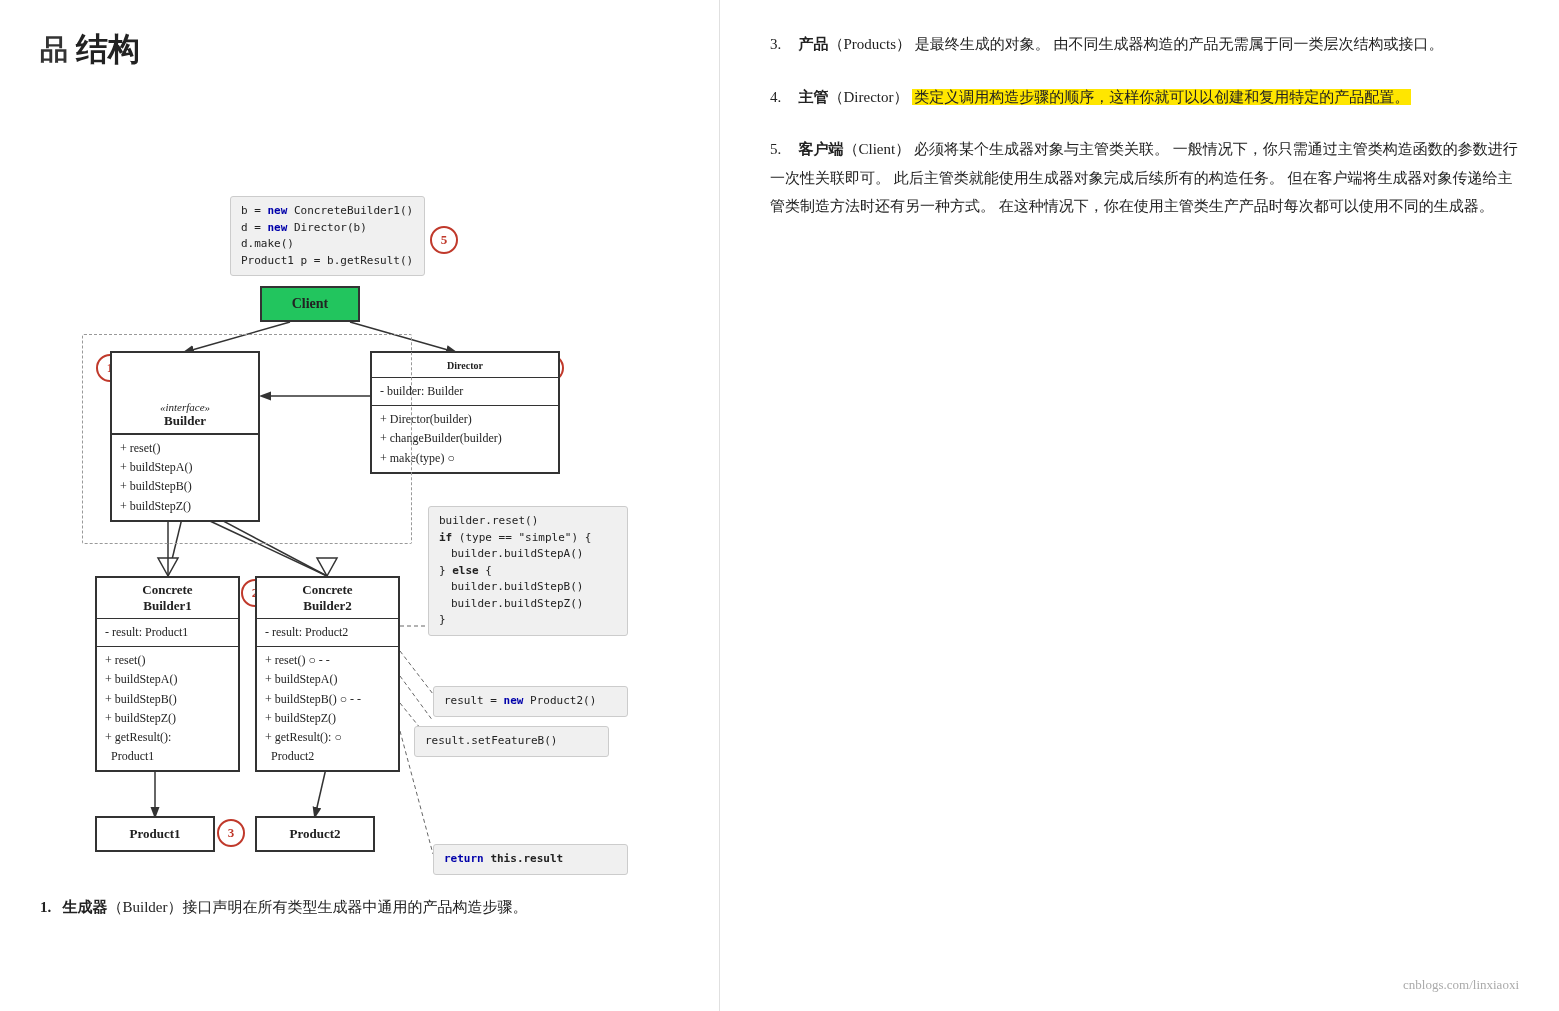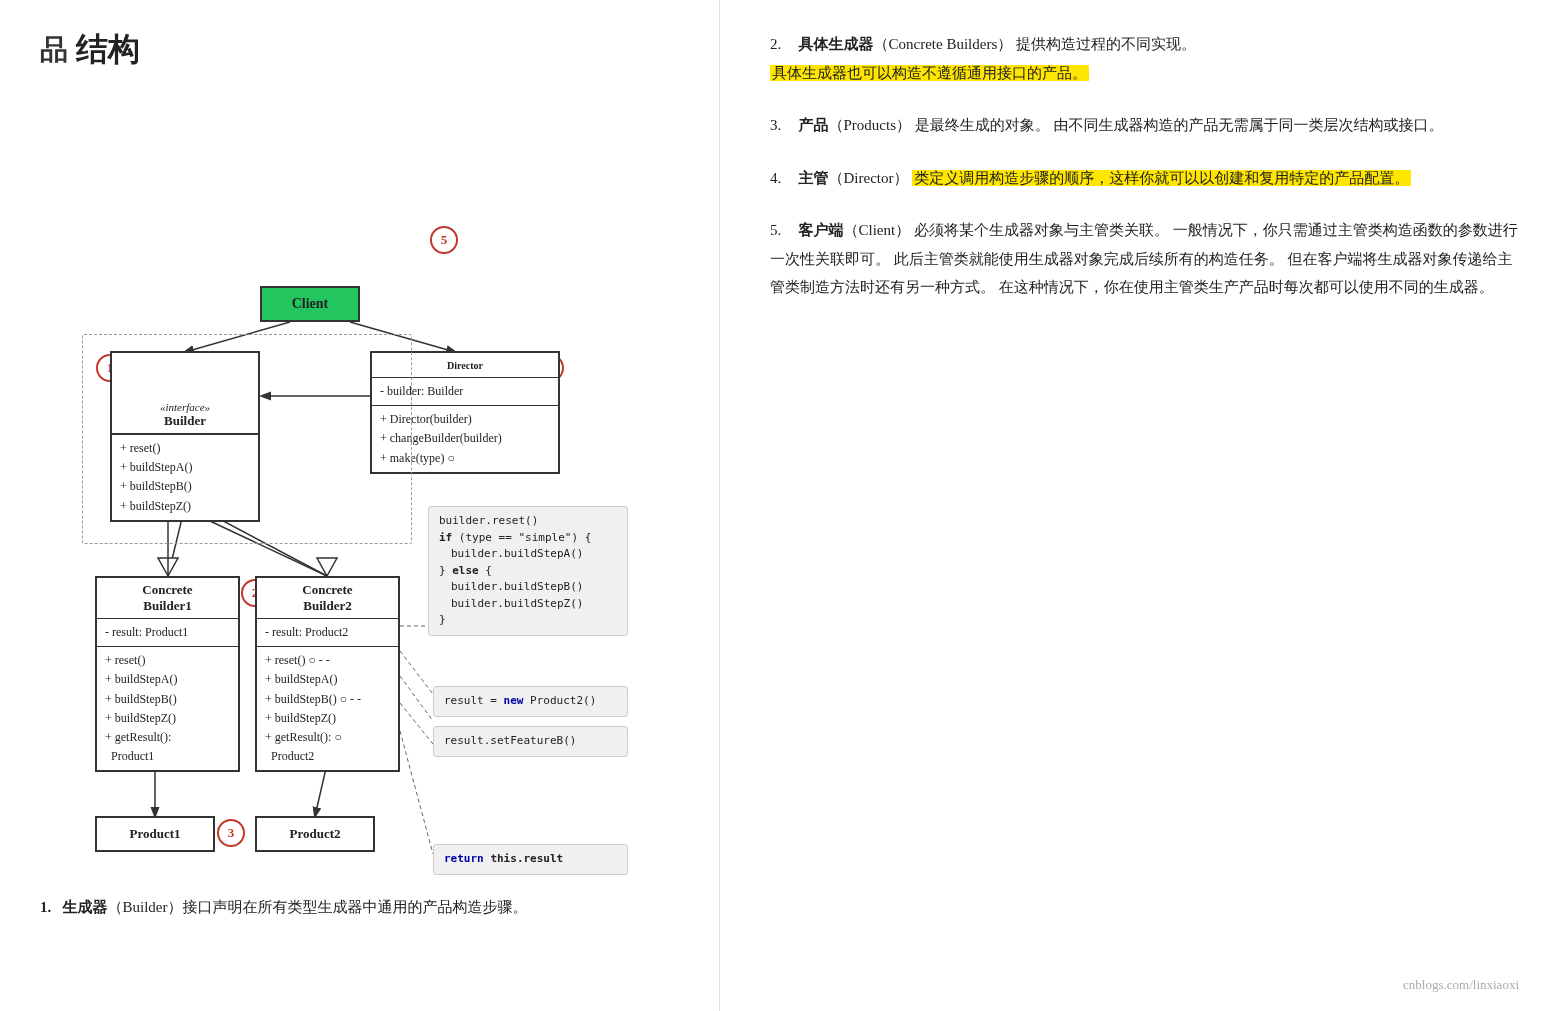--- a/index.html
+++ b/index.html
@@ -288,20 +288,26 @@
           <path d="M0,0 L8,3 L0,6" fill="none" stroke="#333" stroke-width="1"></path>
         </marker>
       </defs>
 
       <line x1="128" y1="480" x2="128" y2="418" stroke="#333" stroke-width="1.5"></line>
       <line x1="287" y1="480" x2="155" y2="418" stroke="#333" stroke-width="1.5"></line>
 
       <polygon points="118,418 138,418 128,406" fill="white" stroke="#333" stroke-width="1.5"></polygon>
     </svg>
 
+    <div class="code-snippet" style="left:190px; top:100px; width:195px;">
+      <div>b = <span class="kw-new">new</span> ConcreteBuilder1()</div>
+      <div>d = <span class="kw-new">new</span> Director(b)</div>
+      <div>d.make()</div>
+      <div>Product1 p = b.getResult()</div>
+    </div>
 
     <div class="badge" style="left:390px; top:130px;">5</div>
 
     <div class="client-box">
       <span>Client</span>
     </div>
 
     <div class="badge" style="left:56px; top:258px;">1</div>
 
     <div class="uml-box builder-box">
@@ -380,21 +386,21 @@
         <div>+ buildStepB() ○ - -</div>
         <div>+ buildStepZ()</div>
         <div>+ getResult(): ○<br>&nbsp;&nbsp;Product2</div>
       </div>
     </div>
 
     <div class="code-snippet" style="left:393px; top:590px; width:195px;">
       result = <span class="kw-new">new</span> Product2()
     </div>
 
-    <div class="code-snippet" style="left:393px; top:630px; width:195px;">
+    <div class="code-snippet" style="left:374px; top:630px; width:195px;">
       result.setFeatureB()
     </div>
 
     <div class="code-snippet" style="left:393px; top:748px; width:195px; font-weight:bold;">
       <span class="kw-new">return</span> <span class="kw-bold">this</span>.result
     </div>
 
     <div class="p1-box">
       <span>Product1</span>
     </div>
@@ -410,28 +416,20 @@
   <div class="bottom-text">
     <span class="item-num">1.</span>
     <span>&nbsp;</span>
     <span class="bold-text">生成器</span><span>（Builder）</span><span>接口声明在所有类型生成器中通用的产品构造步骤。</span>
   </div>
 
 </div>
 
 <div class="right-panel">
 
-  <div class="right-item">
-    <span class="item-number">2.</span>
-    &nbsp;
-    <span class="bold-zh">具体生成器</span><span>（Concrete Builders）</span>
-    <span>提供构造过程的不同实现。</span>
-    <br>
-    <span class="highlight-yellow">具体生成器也可以构造不遵循通用接口的产品。</span>
-  </div>
 
   <div class="right-item">
     <span class="item-number">3.</span>
     &nbsp;
     <span class="bold-zh">产品</span><span>（Products）</span>
     <span>是最终生成的对象。 由不同生成器构造的产品无需属于同一类层次结构或接口。</span>
   </div>
 
   <div class="right-item">
     <span class="item-number">4.</span>

